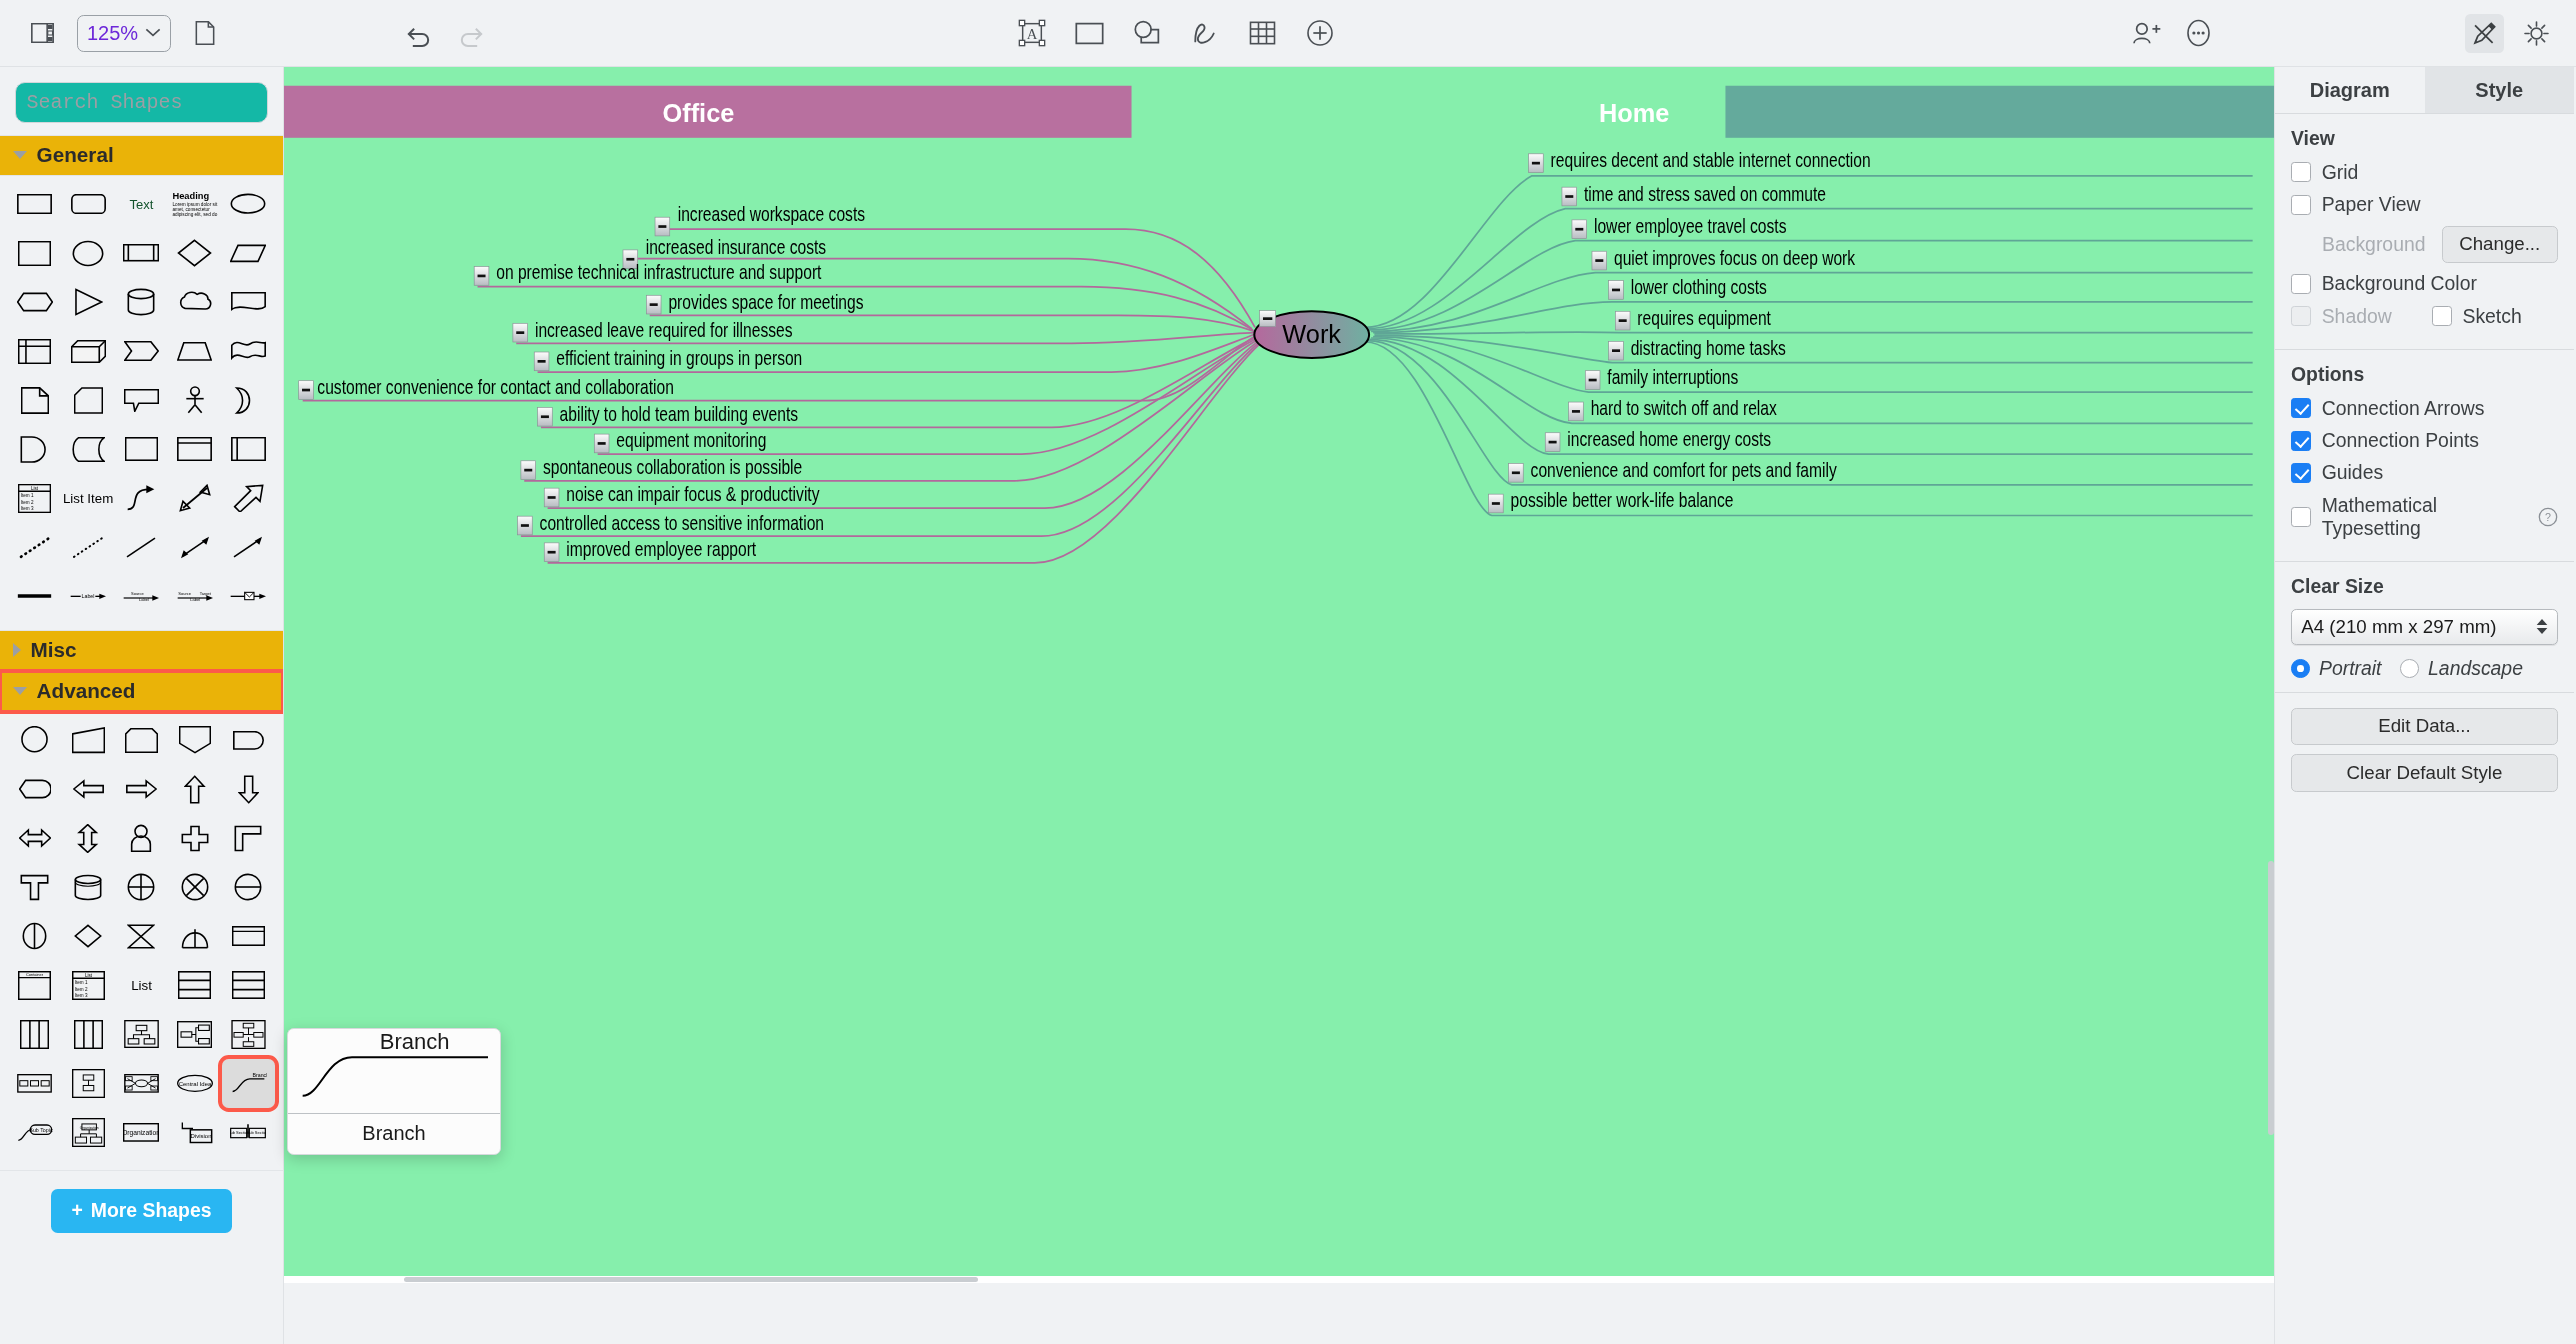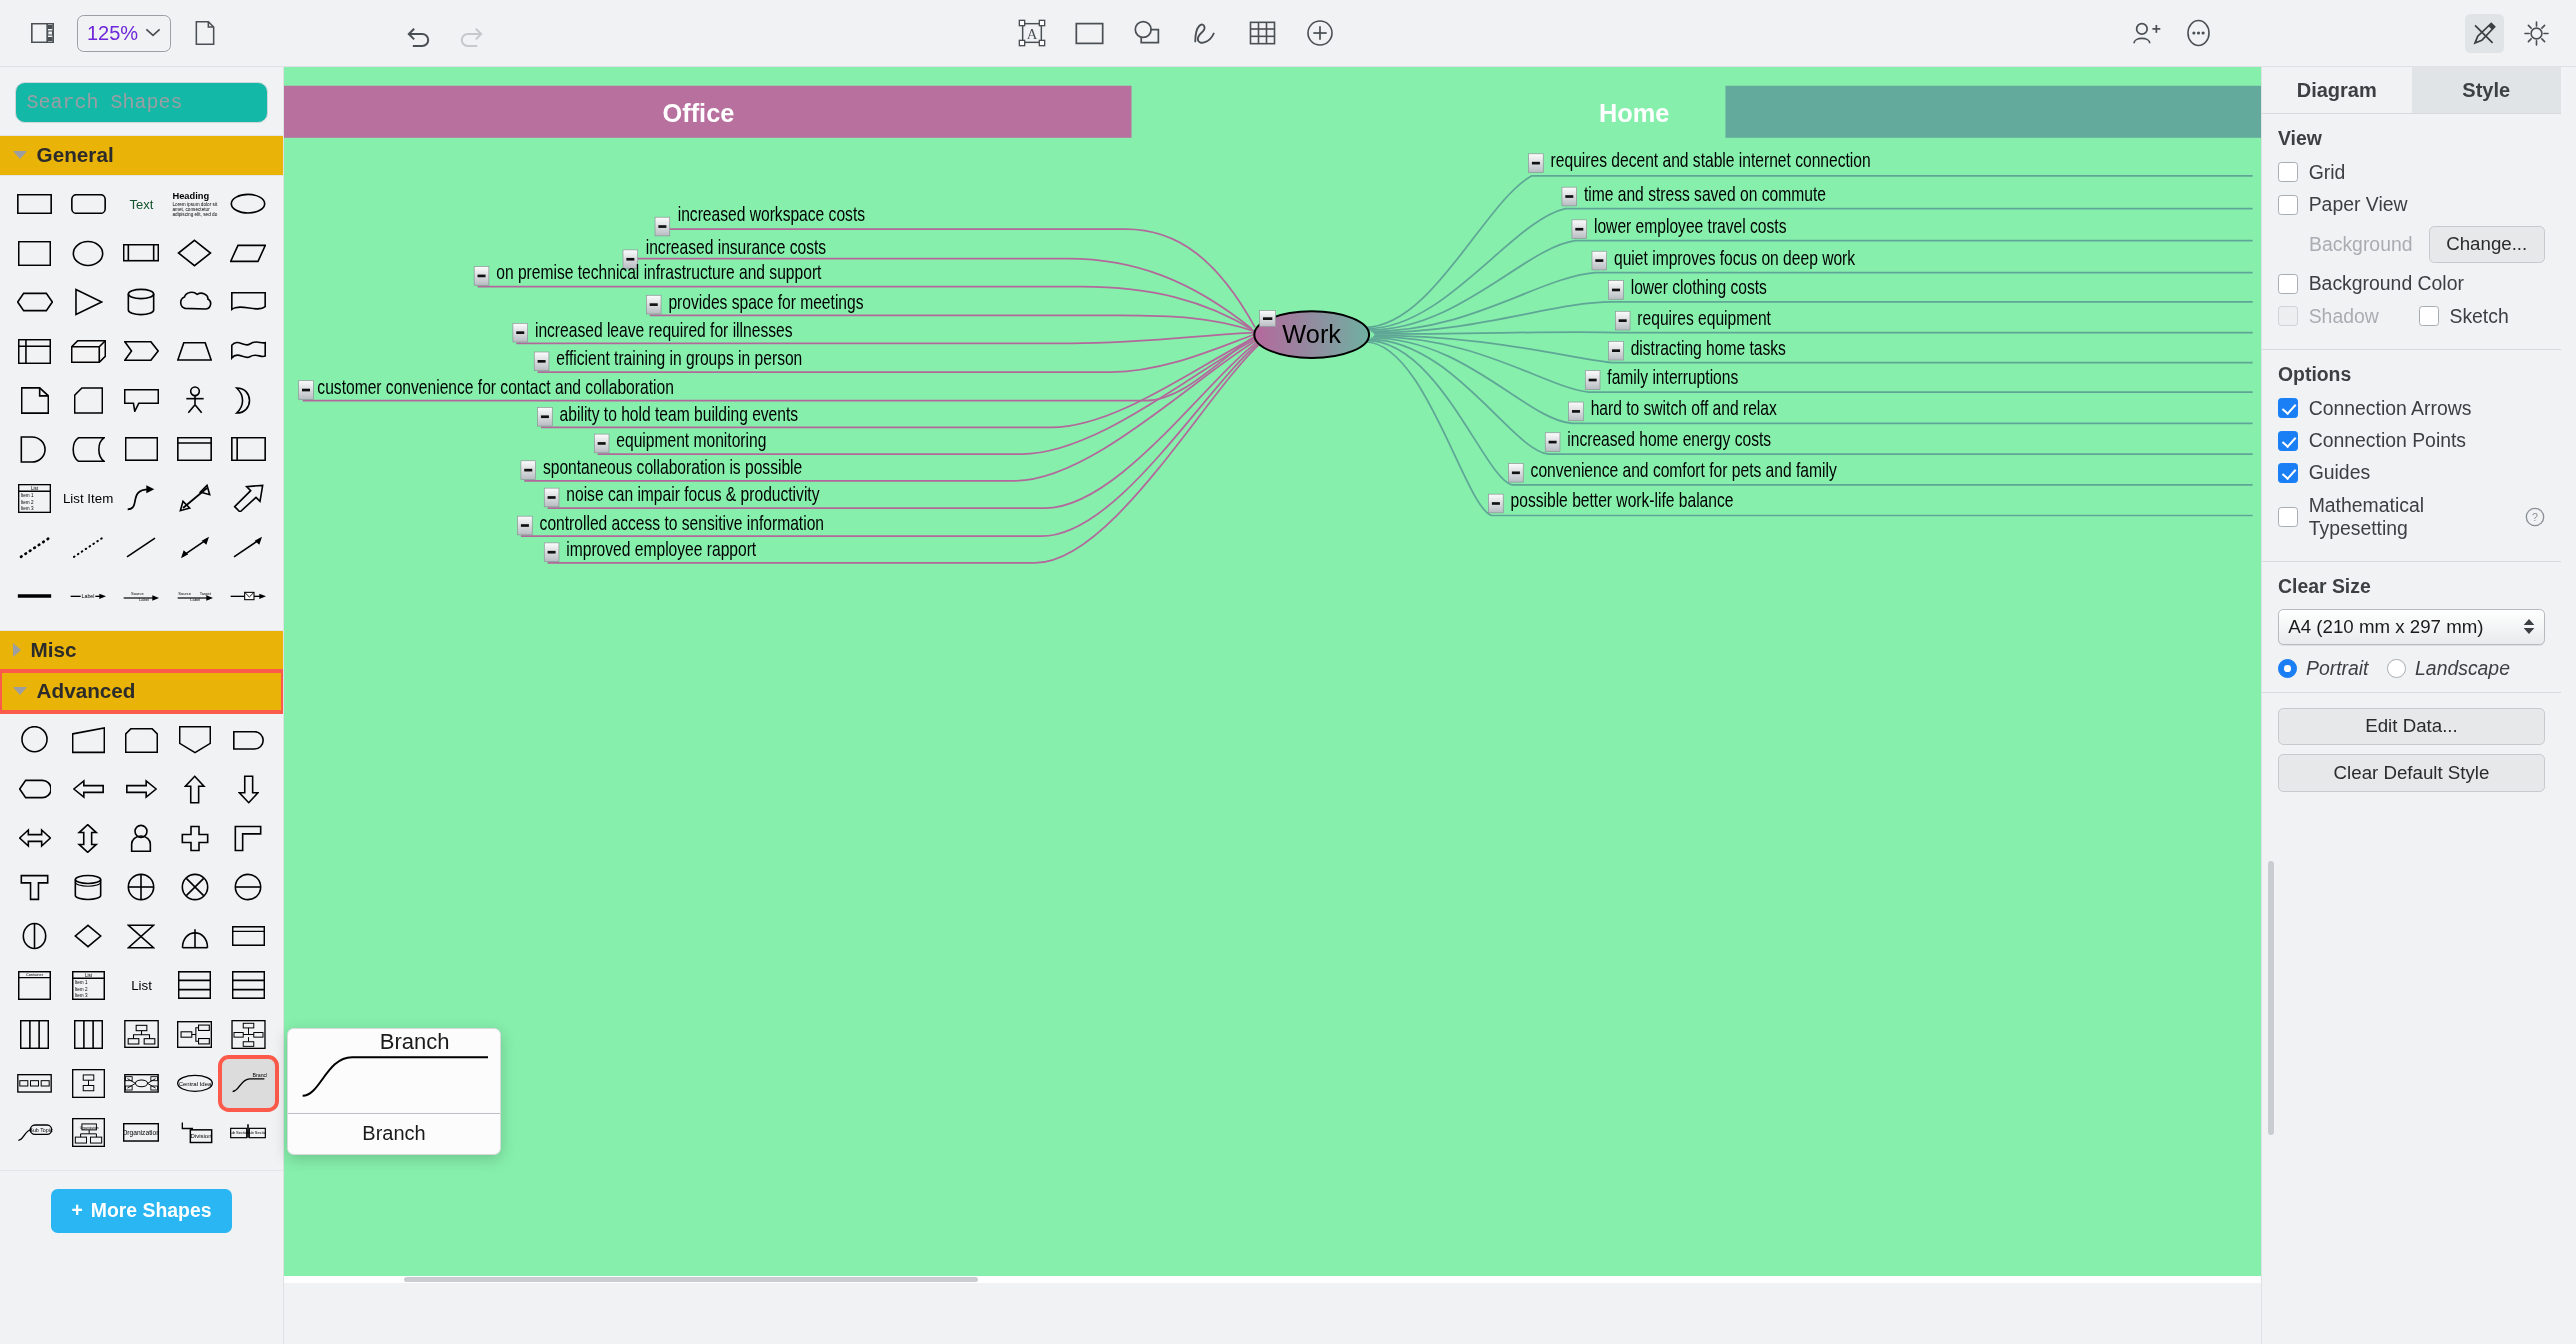--- a/index.html
+++ b/index.html
@@ -123,21 +123,21 @@
   }
   .tab {
     display:flex; align-items:center; gap:9.3px; padding:0 20px;
     font-size:19.4px; color:#4a4f54; border-right:0.7px solid #dfe2e5; cursor:pointer;
   }
   .tab.active { background:#ffffff; color:#2b2b2b; }
   .tab-add { display:flex; align-items:center; padding:0 17.4px; cursor:pointer; }
 
   
   .rpanel {
-    position:absolute; right:15px; top:67px; width:300px; height:1277px;
+    position:absolute; right:2px; top:67px; width:300px; height:1277px;
     background:#f0f2f4; border-left:0.7px solid #dfe2e5;
   }
   .rtabs { display:flex; height:47px; border-bottom:0.7px solid #d8dbde; }
   .rtab {
     flex:1; display:flex; align-items:center; justify-content:center;
     font-size:20px; font-weight:bold; color:#3c4043; cursor:pointer;
   }
   .rtab.active { background:#f0f2f4; }
   .rtab.inactive { background:#e1e4e7; }
   .rsection { padding:13.3px 16px 12px 16px; border-bottom:0.7px solid #d8dbde; }

